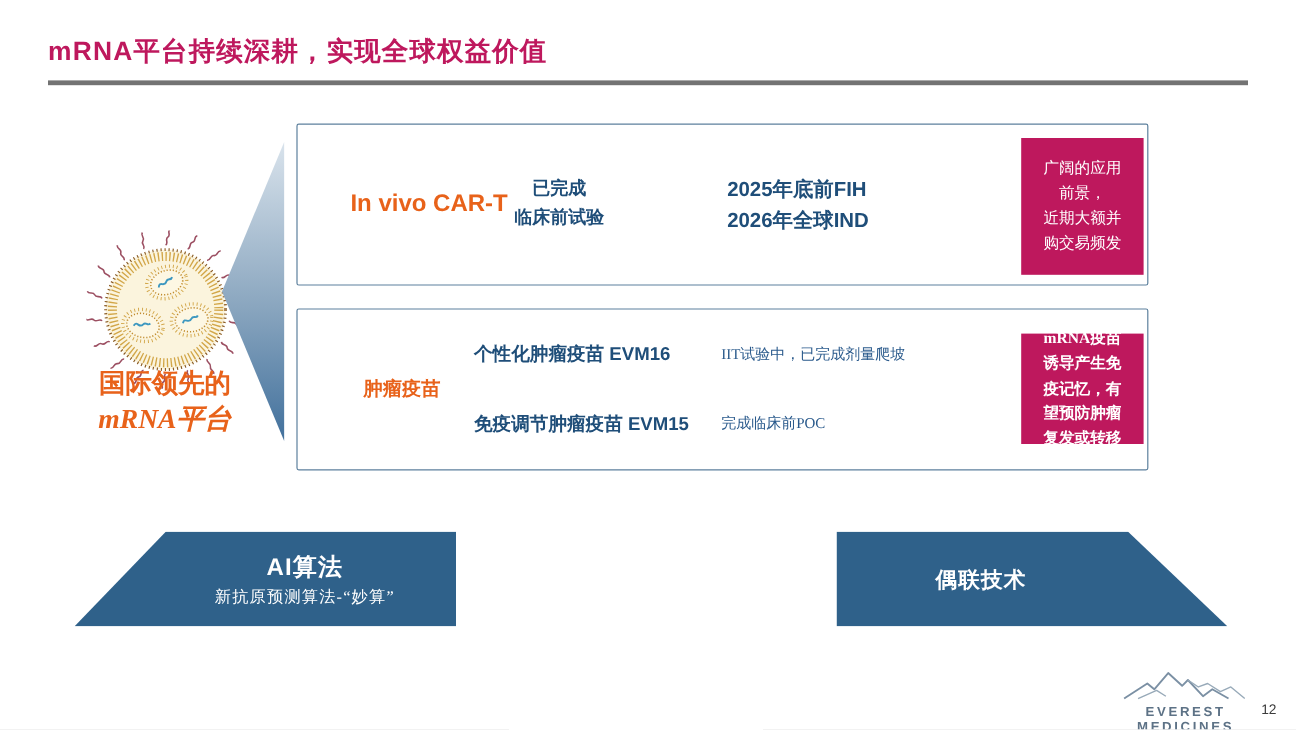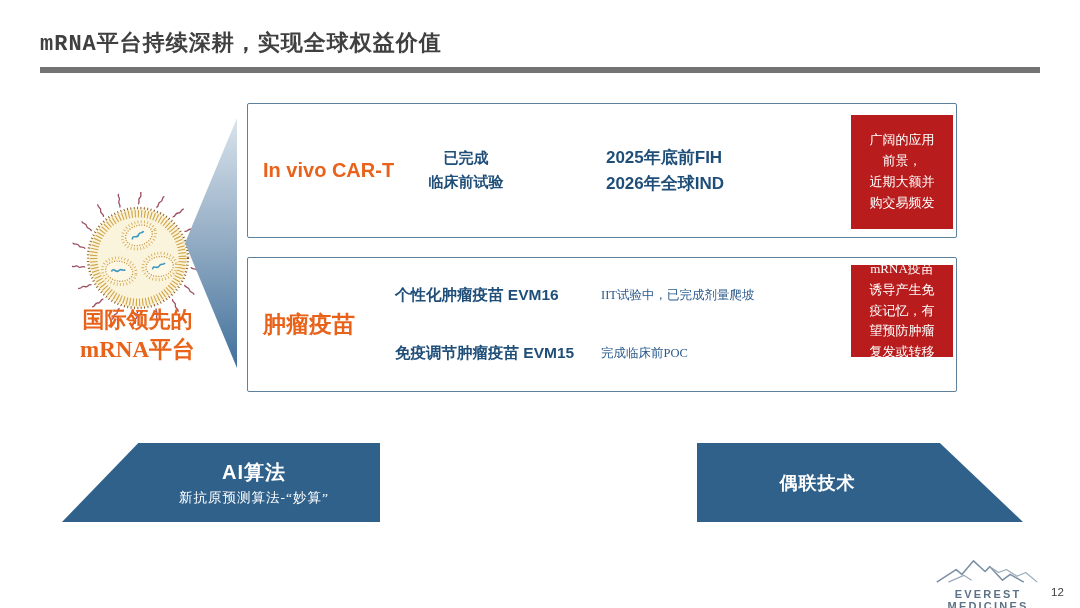--- a/index.html
+++ b/index.html
@@ -4,75 +4,75 @@
 <style>
   html,body { margin:0; padding:0; background:#e9e9e9; }
   .slide {
     position:relative; width:1080px; height:608px; background:#ffffff;
     font-family:"Liberation Sans", sans-serif; overflow:hidden; margin:0 auto;
   }
 
   
   .title {
     position:absolute; left:40px; top:28px; width:1000px;
-    font-size:22px; font-weight:bold; color:#404040;
-    font-family:Liberation Mono, monospace;
-    padding-bottom:9px; border-bottom:6px solid #737373; letter-spacing:1px;
+    font-size:22px; font-weight:bold; color:#be185d;
+    font-family:Liberation Sans, sans-serif;
+    padding-bottom:9px; border-bottom:4px solid #737373; letter-spacing:1px;
   }
 
   
   .lnp-icon { position:absolute; left:72px; top:192px; width:132px; height:132px; }
   .platform-label {
     position:absolute; left:40px; top:306px; width:195px; text-align:center;
     color:#E8621A; font-weight:bold; line-height:1.3;
     font-family:"Liberation Serif","DejaVu Serif",serif;
   }
   .platform-label .l1 { font-size:22px; }
-  .platform-label .l2 { font-size:23px; }
+  .platform-label .l2 { font-size:23px;font-style:italic; }
 
   .arrow-shape { position:absolute; left:185px; top:118px; width:52px; height:250px; }
 
   
   .panel {
     position:absolute; left:247px; width:710px; height:135px;
     background:#fff; border:1.5px solid #5d809d; border-radius:2px; box-sizing:border-box;
   }
   .panel.cart    { top:103px; }
   .panel.vaccine { top:257px; }
 
   .panel-label {
     position:absolute; left:15px; top:0; height:100%;
     display:flex; align-items:center;
     color:#E8621A; font-weight:bold; white-space:nowrap;
   }
-  .cart .panel-label { font-size:20px; }
-  .vaccine .panel-label { font-size:23px; font-family:Liberation Serif, serif; }
+  .cart .panel-label { font-size:20px;margin-left:29px; }
+  .vaccine .panel-label { font-size:16px; font-family:Liberation Serif, serif;margin-left:40px; }
 
   .cart-status {
     position:absolute; left:148px; top:0; width:140px; height:100%;
     display:flex; align-items:center; justify-content:center; text-align:center;
     color:#1F4E79; font-weight:bold; font-size:15px; line-height:1.55;
     white-space:pre-line; font-family:"Liberation Serif","DejaVu Serif",serif;
   }
   .cart-milestone {
     position:absolute; left:332px; top:0; width:170px; height:100%;
     display:flex; align-items:center; justify-content:center; text-align:left;
     color:#1F4E79; font-weight:bold; font-size:17px; line-height:1.5;
     white-space:pre-line;
   }
 
   .highlight-box {
     position:absolute; left:603px; width:102px;
-    background:#b91c1c; color:#ffffff;
+    background:#be185d; color:#ffffff;
     display:flex; align-items:center; justify-content:center; text-align:center;
     font-size:13px; line-height:1.6; white-space:pre-line;
     font-family:"Liberation Serif","DejaVu Serif",serif;
   }
   .cart .highlight-box    { top:11px; height:114px; }
-  .vaccine .highlight-box { top:7px;  height:92px; }
+  .vaccine .highlight-box { top:20px;  height:92px;font-weight:bold; }
 
   .vaccine-rows {
     position:absolute; left:147px; top:0; width:450px; height:100%;
     display:flex; flex-direction:column; justify-content:space-around; padding:8px 0;
     box-sizing:border-box;
   }
   .v-row { display:flex; align-items:center; }
   .v-name { width:206px; color:#1F4E79; font-weight:bold; font-size:15.5px; white-space:nowrap; }
   .v-status {
     color:#2A5A8C; font-size:12.5px; white-space:nowrap;

